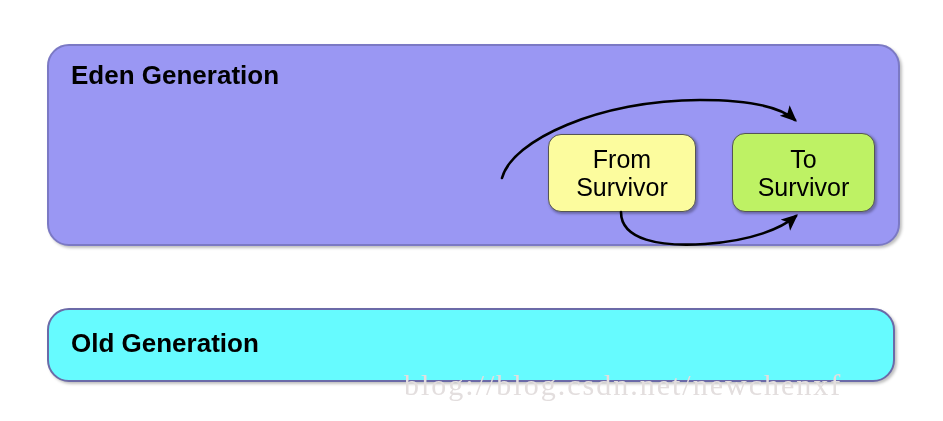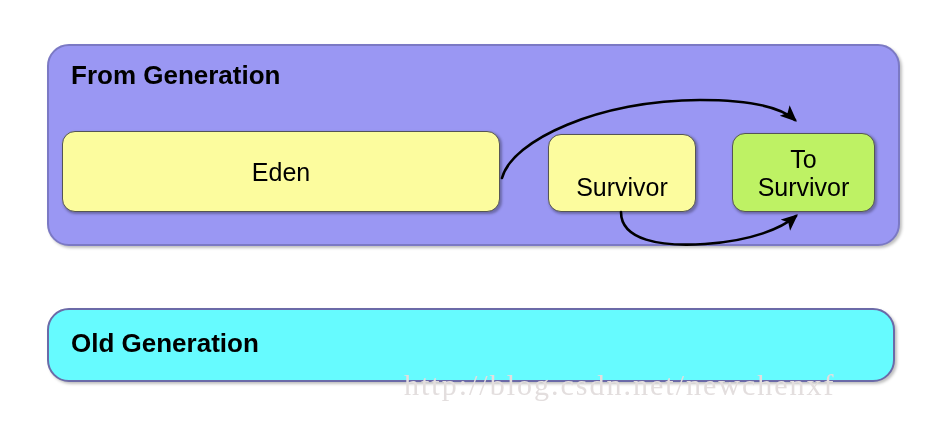--- a/index.html
+++ b/index.html
@@ -116,30 +116,27 @@
     white-space: nowrap;
     user-select: none;
   }
 </style>
 </head>
 <body>
 
 <div id="canvas">
 
   <div class="region" id="young-generation">
-    <div class="region-title">From Generation</div>
+    <div class="region-title">Eden Generation</div>
   </div>
 
-  <div class="memory-box" id="eden-box">
-    <span>Eden</span>
-  </div>
 
   <div class="memory-box" id="from-survivor-box">
     <span>
-      <br>
+      <span>From</span><br>
       <span>Survivor</span>
     </span>
   </div>
 
   <div class="memory-box" id="to-survivor-box">
     <span>
       <span>To</span><br>
       <span>Survivor</span>
     </span>
   </div>
@@ -153,15 +150,15 @@
 
     <path d="M 502,178 C 512,140 600,100 700,100 C 752,100 782,108 795,120" fill="none" stroke="#000000" stroke-width="2.6" stroke-linecap="round" marker-end="url(#arrowhead)"></path>
 
     <path d="M 621,212 C 621,240 660,247 705,244 C 752,241 782,228 796,216" fill="none" stroke="#000000" stroke-width="2.6" stroke-linecap="round" marker-end="url(#arrowhead)"></path>
   </svg>
 
   <div class="region" id="old-generation">
     <div class="region-title">Old Generation</div>
   </div>
 
-  <div id="watermark">http://blog.csdn.net/newchenxf</div>
+  <div id="watermark">blog://blog.csdn.net/newchenxf</div>
 
 </div>
 
 </body></html>

